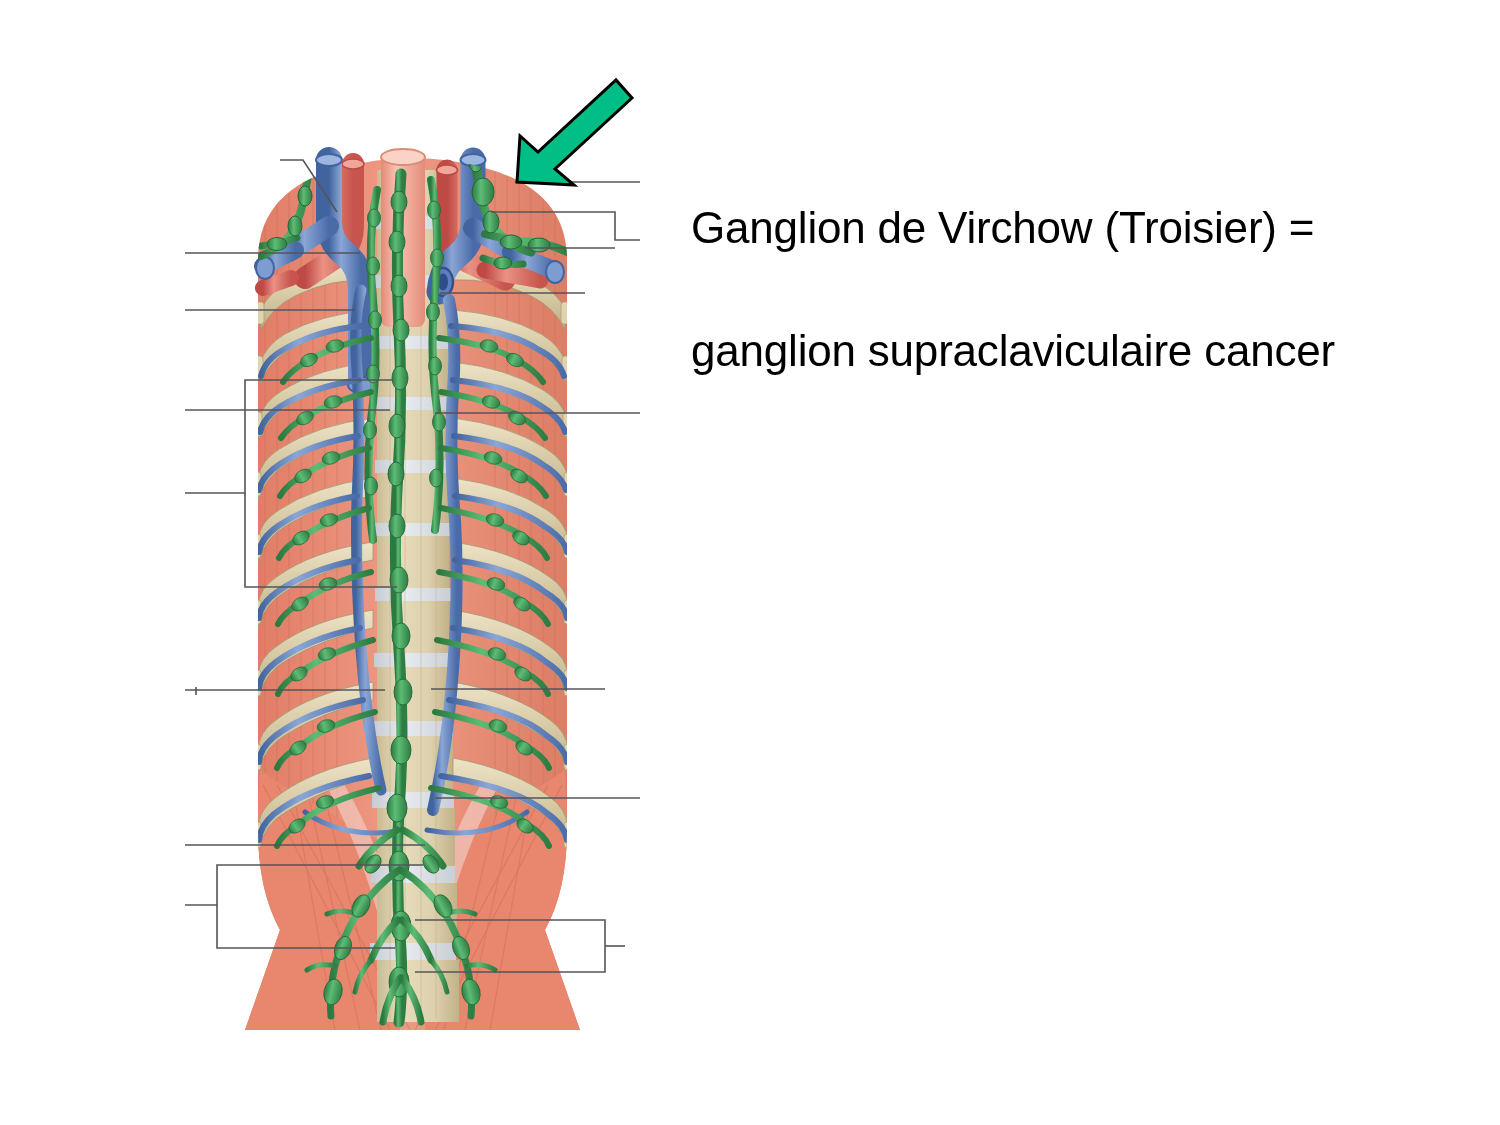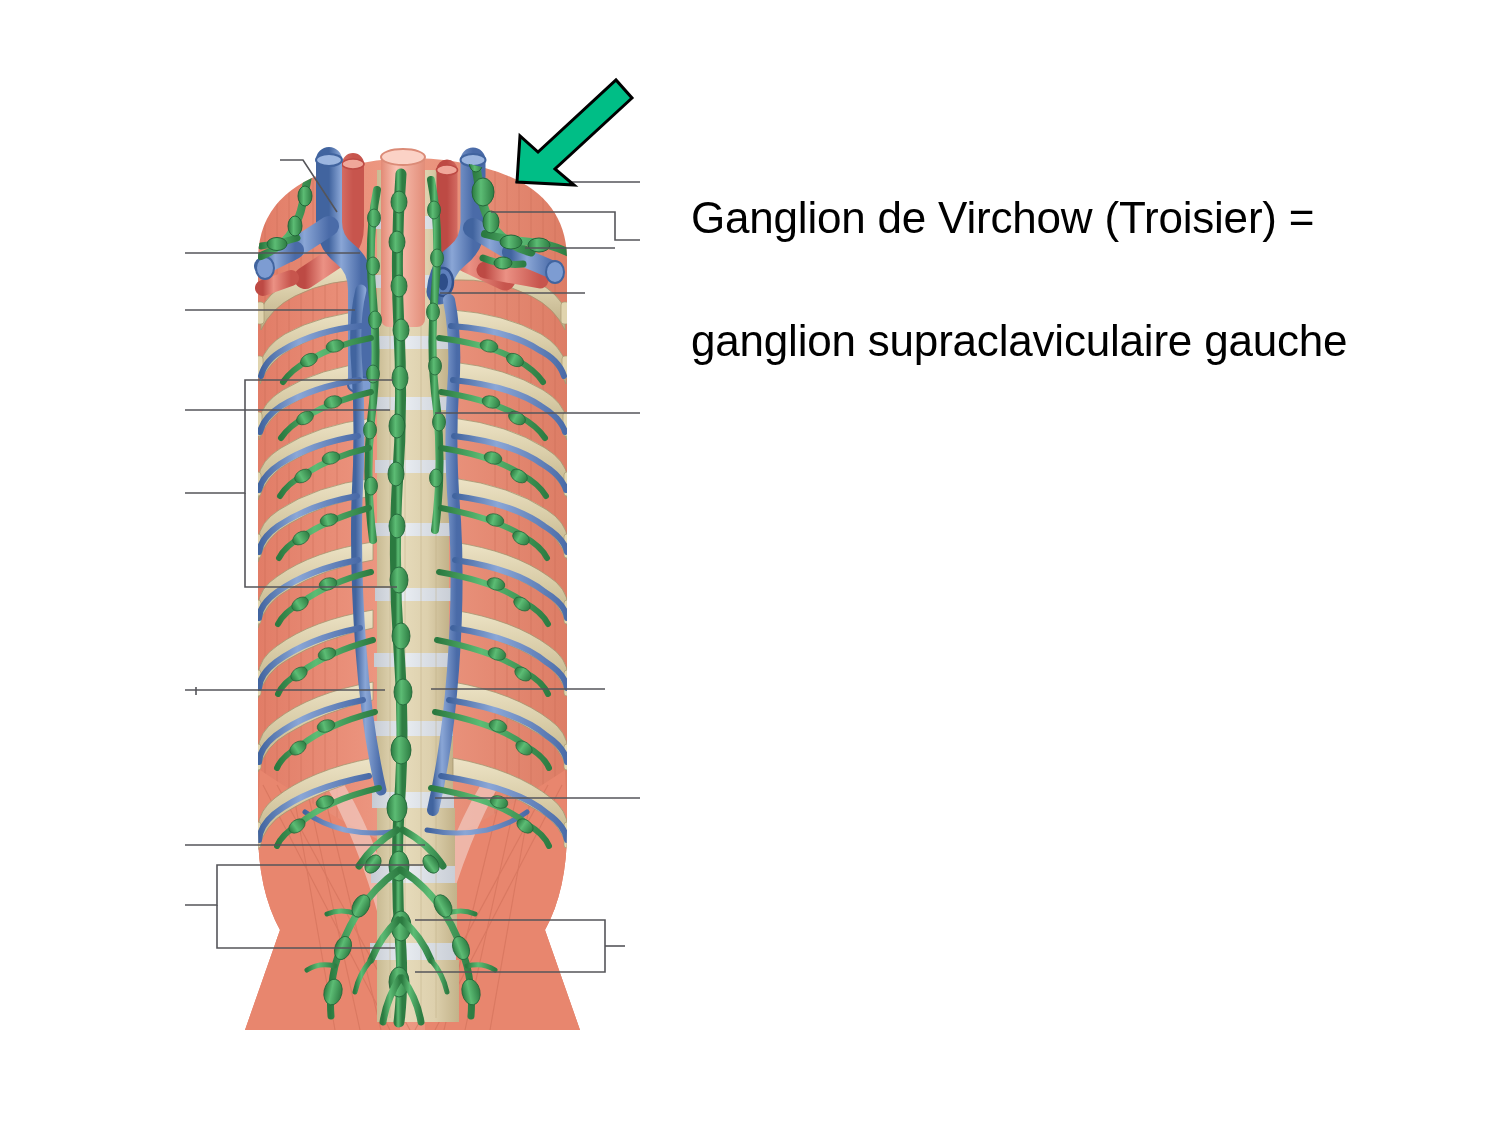--- a/index.html
+++ b/index.html
@@ -14,21 +14,21 @@
     height: 1125px;
     background: #ffffff;
     overflow: hidden;
     font-family: "Liberation Sans", "DejaVu Sans", sans-serif;
   }
 
   
   #text-column {
     position: absolute;
     left: 691px;
-    top: 190px;
+    top: 200px;
     width: 790px;
   }
   .text-block {
     color: #000000;
     font-family: "Liberation Sans", "DejaVu Sans", sans-serif;
     font-size: 44px;
     font-weight: 400;
     line-height: 1.26;
     letter-spacing: -0.2px;
     white-space: pre-wrap;
@@ -494,17 +494,17 @@
 
   <div id="annotation-arrow">
     <svg viewBox="0 0 140 125" xmlns="http://www.w3.org/2000/svg">
       <polygon points="17,110 20,64 38,80 116,8 132,26 55,97 74,113" fill="#00BE86" stroke="#000000" stroke-width="3" stroke-linejoin="miter"></polygon>
     </svg>
   </div>
 
   <div id="text-column">
     <p id="para-1" class="text-block">Ganglion de Virchow (Troisier) =</p>
 
-    <p id="para-2" class="text-block">ganglion supraclaviculaire gauche</p>
+    <p id="para-2" class="text-block">ganglion supraclaviculaire cancer</p>
 
   </div>
 
 </div>
 
 </body></html>

